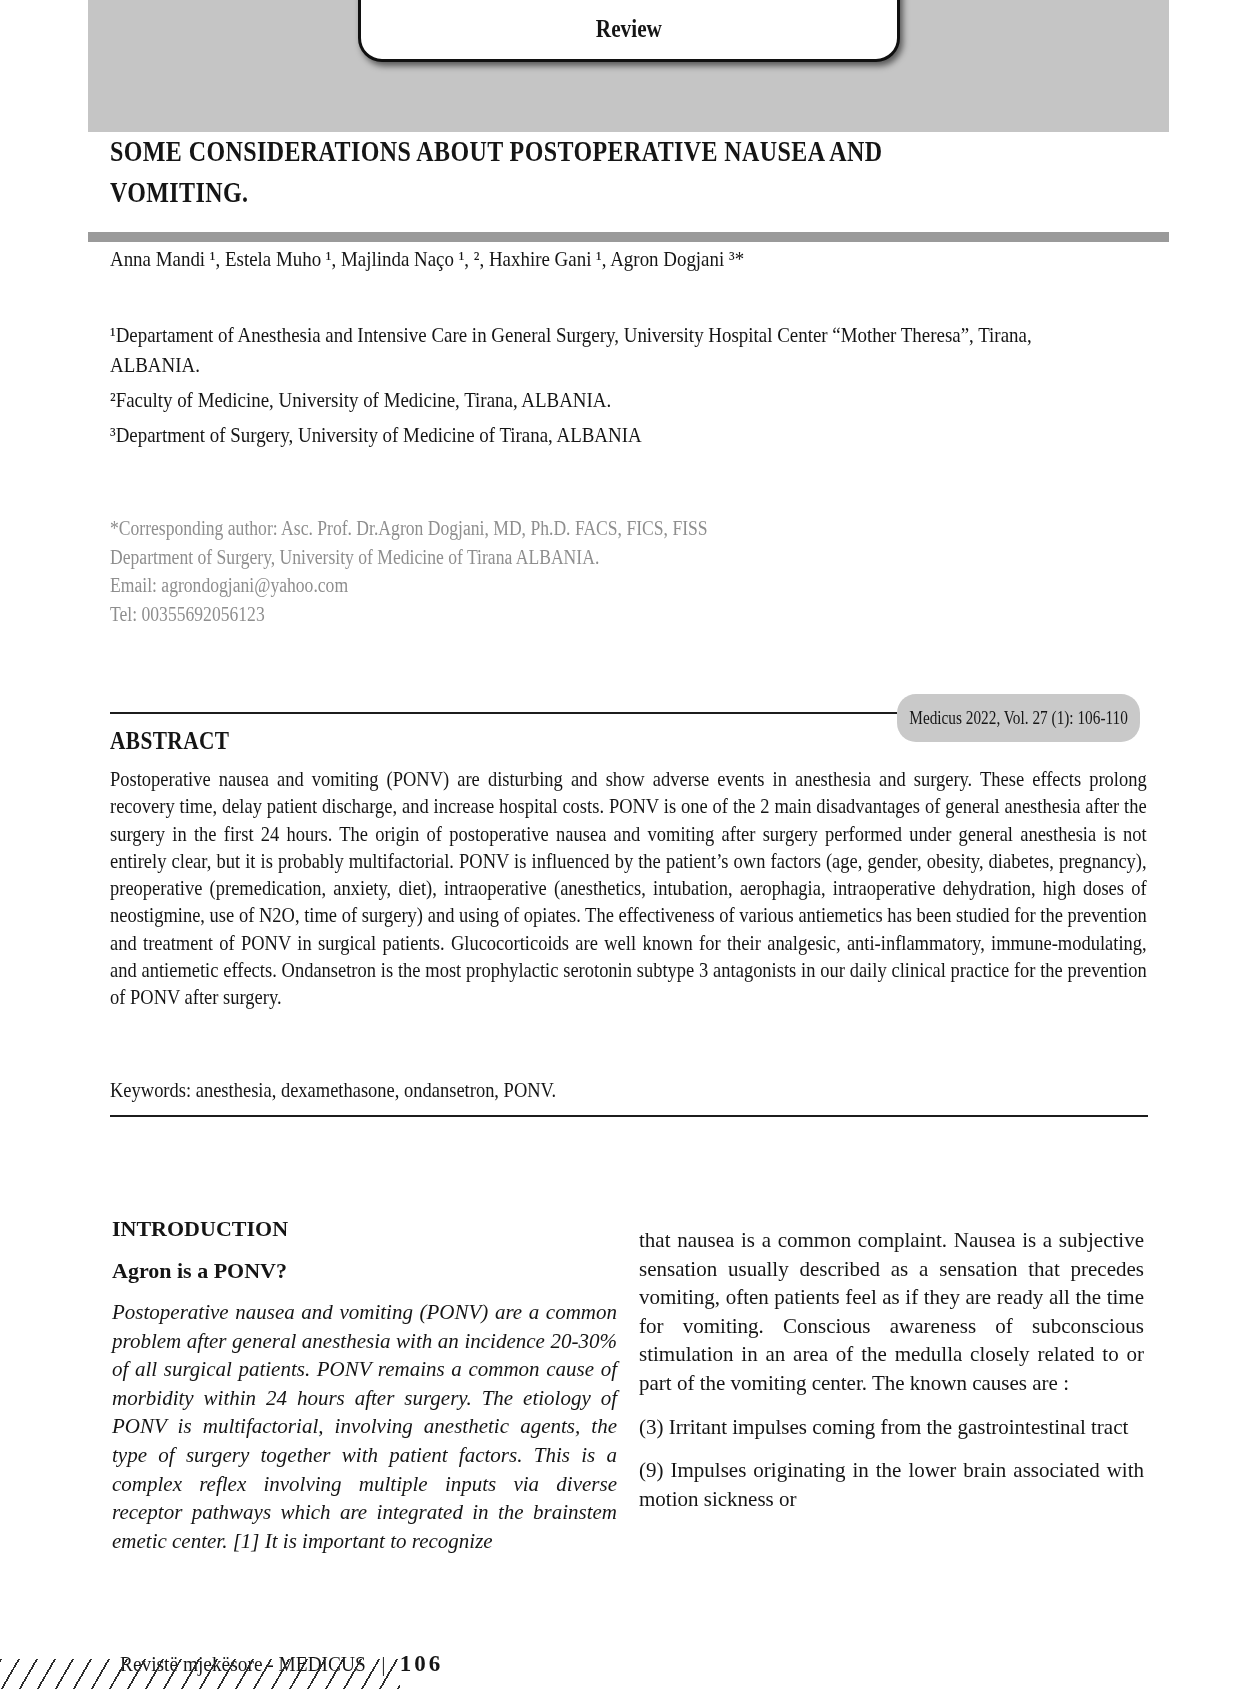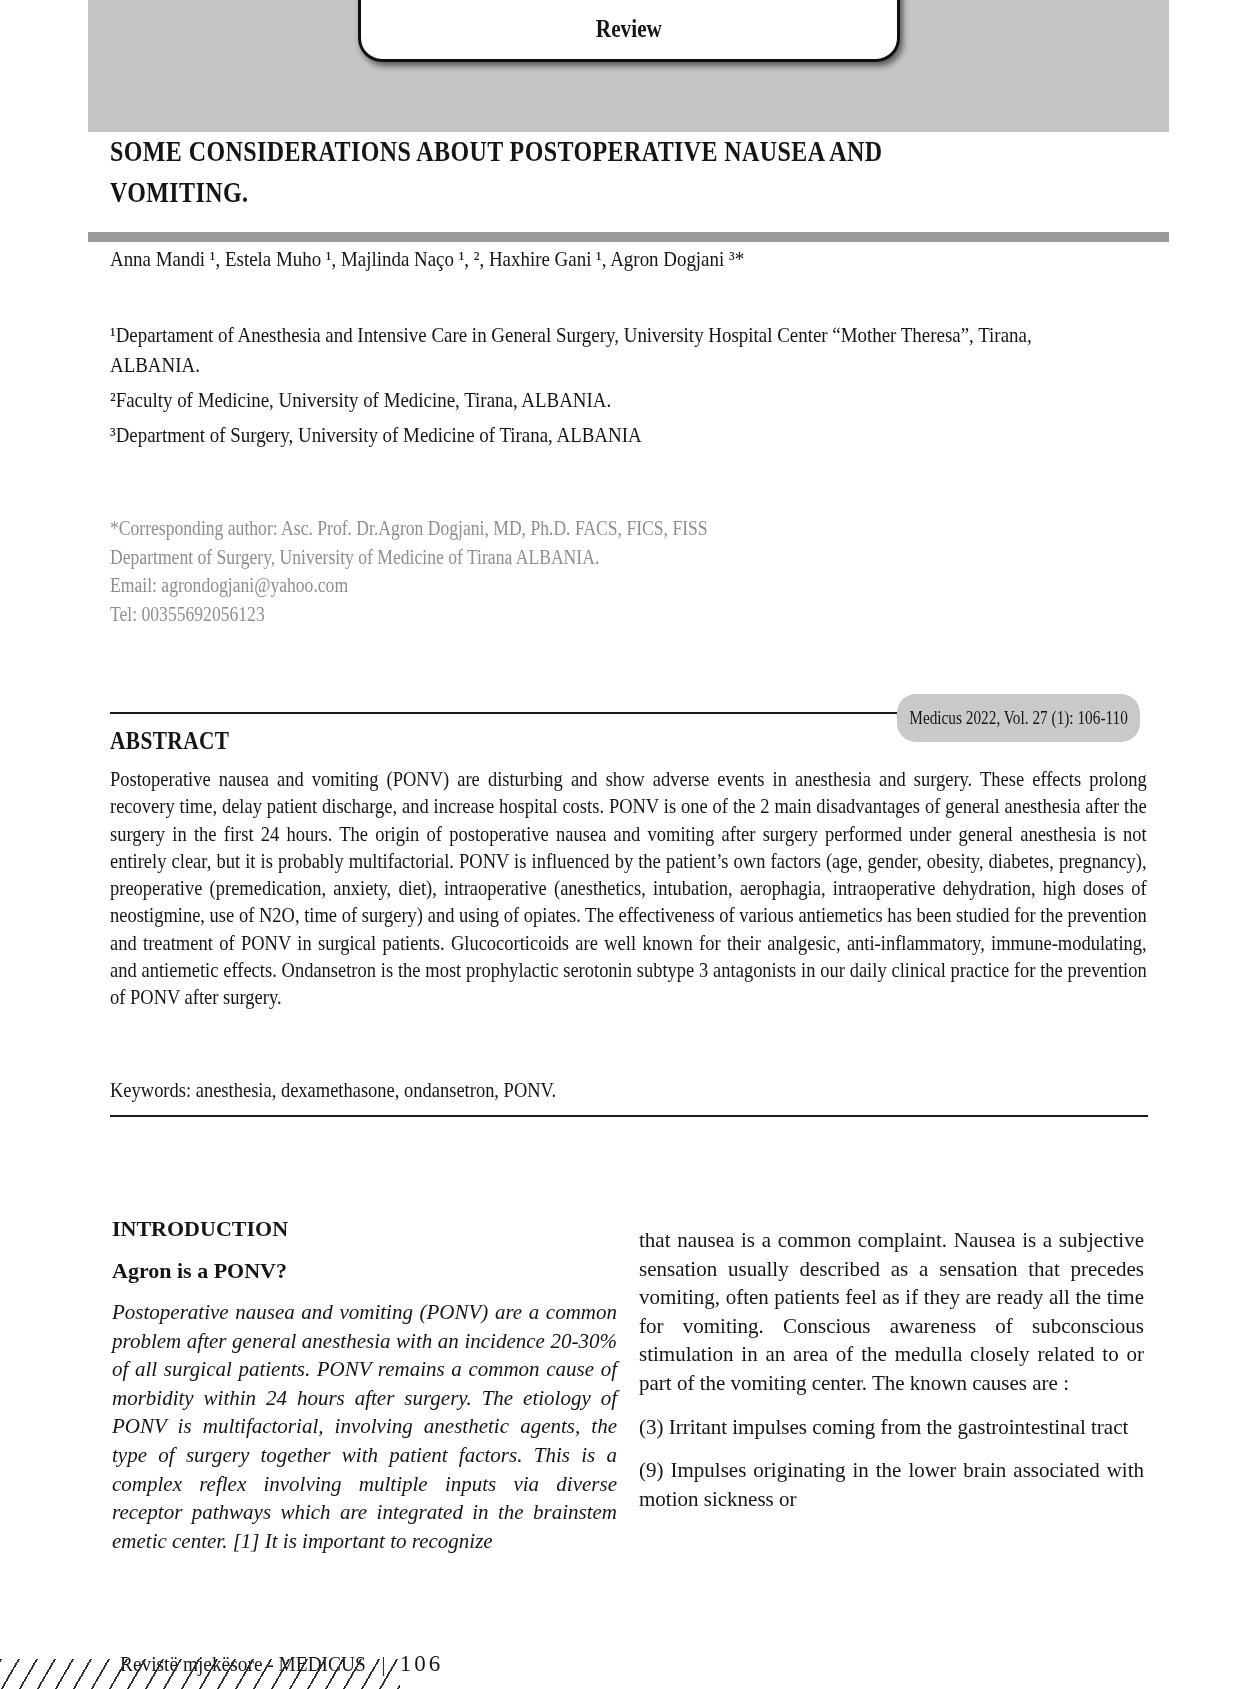--- a/index.html
+++ b/index.html
@@ -74,21 +74,21 @@
   .col-left p { margin:0;font-style:italic; }
   .col-right { padding-top:12px; }
   .col-right p { margin:0 0 15px 0; }
 
   .footer { position:absolute; left:120px; top:1612px; display:flex; align-items:baseline; gap:14px;margin-top:39px; }
   .footer-journal {
     font-size:22px; transform:scaleX(0.88); transform-origin:0 50%;
     white-space:nowrap; margin-right:-32px;
   }
   .footer-sep { font-size:22px; color:#333333; }
-  .footer-page { font-size:23px; font-weight:normal; letter-spacing:3px; }
+  .footer-page { font-size:23px; font-weight:bold; letter-spacing:3px; }
 
   .hatch {
     position:absolute; left:0; bottom:0; width:400px; height:30px;
     background:repeating-linear-gradient(120deg, #2e2e2e 0 1.7px, transparent 1.7px 15.6px);
   }
 </style>
 </head>
 <body>
 
 <div class="page">

